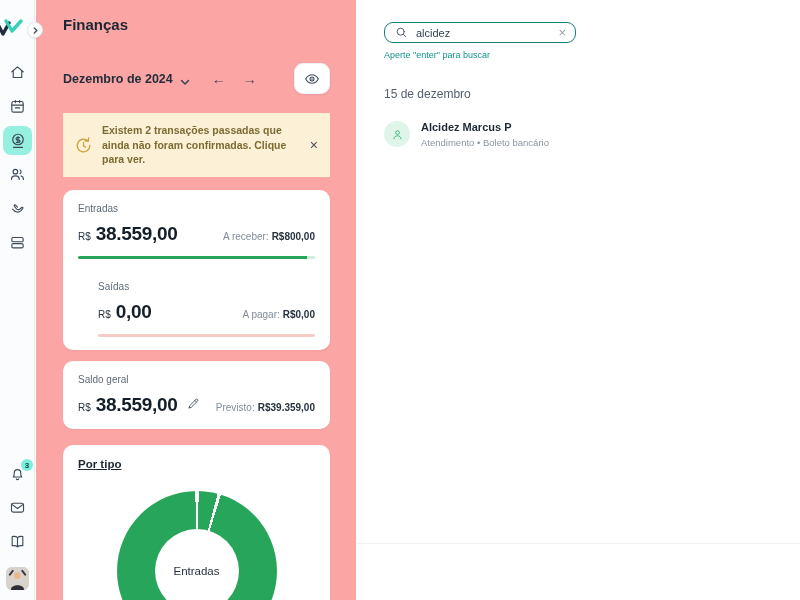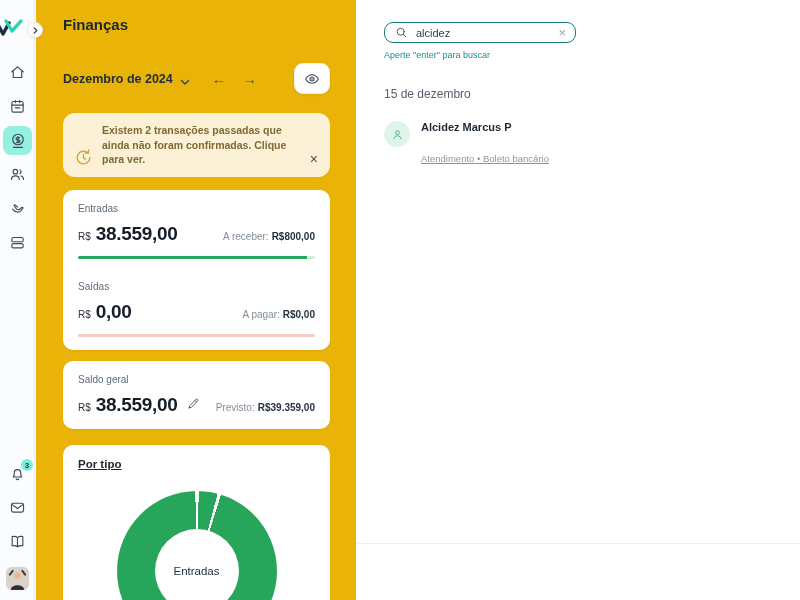--- a/index.html
+++ b/index.html
@@ -13,63 +13,63 @@
   .nav-col { position:absolute; top:58px; left:0; width:35px; display:flex; flex-direction:column; align-items:center; gap:5px; }
   .nav-item { width:29px; height:29px; border-radius:8px; display:flex; align-items:center; justify-content:center; cursor:pointer; }
   .nav-item.active { background:#96f0df; }
   .bottom-col { position:absolute; bottom:10px; left:0; width:35px; display:flex; flex-direction:column; align-items:center; gap:13px; }
   .bell-wrap { position:relative; }
   .badge { position:absolute; top:-6px; right:-7px; min-width:12px; height:12px; border-radius:7px; background:#7deedd; color:#0c4b43; font-size:8px; font-weight:bold; display:flex; align-items:center; justify-content:center; padding:0 2px; }
   .avatar-img { width:23px; height:23px; border-radius:6px; overflow:hidden; background:#d9d4cb; }
   .ic { stroke:#3d4958; fill:none; stroke-width:1.6; stroke-linecap:round; stroke-linejoin:round; }
 
   
-  .left-col { position:absolute; left:36px; top:0; width:320px; height:600px; background:#eab308; padding:16px 26px 0 27px; }
+  .left-col { position:absolute; left:36px; top:0; width:320px; height:600px; background:#fca5a5; padding:16px 26px 0 27px; }
   .page-title { font-size:15px; font-weight:bold; color:#1b2734; }
   .date-row { margin-top:30px; display:flex; align-items:center; }
   .month-label { font-size:12.5px; font-weight:bold; color:#222e3b; cursor:pointer; display:flex; align-items:flex-end; gap:7px; }
   .nav-arrows { display:flex; gap:17px; margin-left:22px; }
   .nav-arrows span { font-size:14px; color:#3f4b5a; cursor:pointer; line-height:1; }
   .eye-btn { margin-left:auto; width:36px; height:31px; border-radius:9px; background:#fff; border:1px solid #f0f1f4; box-shadow:0 1px 3px rgba(16,24,40,.08); display:flex; align-items:center; justify-content:center; cursor:pointer; }
-  .alert { margin-top:19px; background:#fcf1d6; border-radius:12px; padding:10px 10px 10px 11px; display:flex; align-items:flex-end; gap:9px; }
+  .alert { margin-top:19px; background:#fcf1d6; border-radius:0; padding:10px 10px 10px 11px; display:flex; align-items:center; gap:9px; }
   .alert-text { font-size:10.5px; font-weight:bold; color:#7d6a34; line-height:1.4; flex:1; }
   .alert-close { font-size:14px; color:#46515d; cursor:pointer; padding:0 2px; }
   .card { background:#fff; border-radius:10px; box-shadow:0 1px 2px rgba(16,24,40,.05); padding:13px 15px; }
   .card-a { margin-top:13px; }
   .card-b { margin-top:11px; }
   .sec-label { font-size:10px; color:#5d6b79; }
   .amount-row { margin-top:9px; display:flex; align-items:baseline; }
   .cur { font-size:10px; color:#27323e; margin-right:5px; }
   .amount { font-size:19px; font-weight:bold; color:#141e29; letter-spacing:-.3px; }
   .side { margin-left:auto; font-size:10px; color:#828d99; }
   .side b { color:#27323f; margin-left:3px; }
   .bar { height:3px; border-radius:2px; margin-top:11px; }
   .bar-in { background:linear-gradient(to right,#27a65b 0 96.5%,#cdeedd 96.5% 100%); }
   .bar-out { background:#f6cdc6; }
-  .sec-gap { margin-top:22px; }
+  .sec-gap { margin-top:22px;margin-left:20px; }
   .pencil { margin-left:9px; cursor:pointer; position:relative; top:-1px; }
   .card-c { margin-top:16px; height:240px; }
   .card-c-title { font-size:11.5px; font-weight:bold; color:#1c2733;text-decoration:underline; }
   .donut-wrap { width:160px; height:160px; margin:21px auto 0; position:relative; }
   .donut { width:160px; height:160px; border-radius:50%; }
   .donut-hole { position:absolute; left:50%; top:50%; transform:translate(-50%,-50%); width:84px; height:84px; border-radius:50%; background:#fff; display:flex; align-items:center; justify-content:center; font-size:11.5px; color:#273240; }
 
   
   .right-panel { position:absolute; left:357px; top:0; width:443px; height:600px; background:#fff; padding:22px 0 0 27px; }
   .search-box { width:192px; height:21px; border:1.6px solid #15807a; border-radius:9px; display:flex; align-items:center; padding:0 9px 0 10px; gap:8px; background:#fff; }
   .search-input { border:none; outline:none; flex:1; font-family:"Liberation Sans",sans-serif; font-size:11px; color:#333f4b; text-decoration:underline wavy #d23f3f 1px; text-underline-offset:3px; background:transparent; min-width:0; }
   .search-clear { color:#98a1aa; font-size:13px; cursor:pointer; }
   .search-hint { margin-top:7px; font-size:9px; color:#13948d; }
   .chips { margin-top:26px; display:flex; gap:10px; }
   .chip { display:flex; align-items:center; gap:7px; background:#fff; border:1px solid #e4e7ea; border-radius:8px; padding:6px 10px; font-size:10.5px; font-weight:bold; color:#39434e; cursor:pointer; box-shadow:0 1px 1px rgba(16,24,40,.03); }
   .date-header { margin-top:27px; font-size:12px; color:#55606c; }
   .txn-row { margin-top:20px; display:flex; align-items:flex-start; gap:11px; cursor:pointer; }
   .txn-avatar { width:26px; height:26px; border-radius:50%; background:#e0f5e9; display:flex; align-items:center; justify-content:center; }
   .txn-name { font-size:11px; font-weight:bold; color:#1e2936; }
-  .txn-sub { margin-top:20px; font-size:9.5px; color:#8b95a1;text-decoration:underline; }
+  .txn-sub { margin-top:4px; font-size:9.5px; color:#8b95a1; }
   .rp-divider { position:absolute; left:357px; top:543px; width:443px; height:1px; background:#eef0f3; }
 </style>
 </head>
 <body>
 
 <div class="sidebar">
   <div class="logo">
     <svg width="32" height="22" viewBox="0 0 32 22">
       <path d="M2 4 L9 17 L15 6" stroke="#1d2d3e" stroke-width="3.4" fill="none" stroke-linecap="round" stroke-linejoin="round"></path>
       <path d="M12 4 L18 14 L27 4" stroke="#33d2b6" stroke-width="3.4" fill="none" stroke-linecap="round" stroke-linejoin="round"></path>

